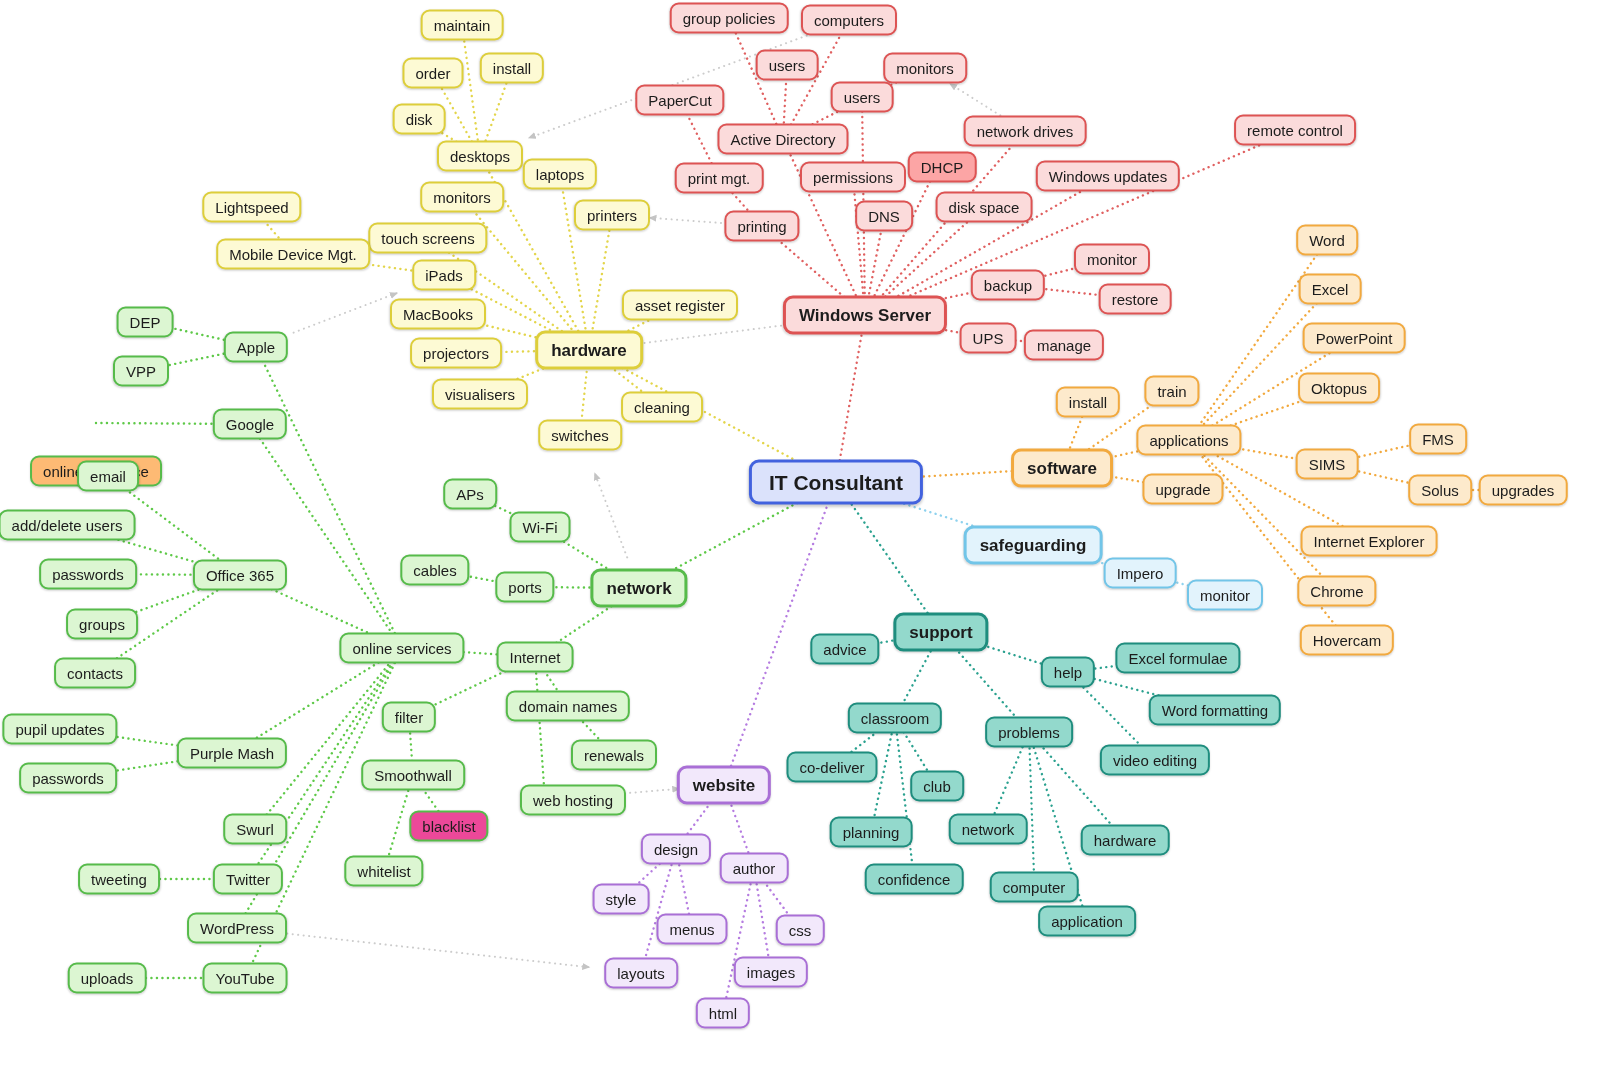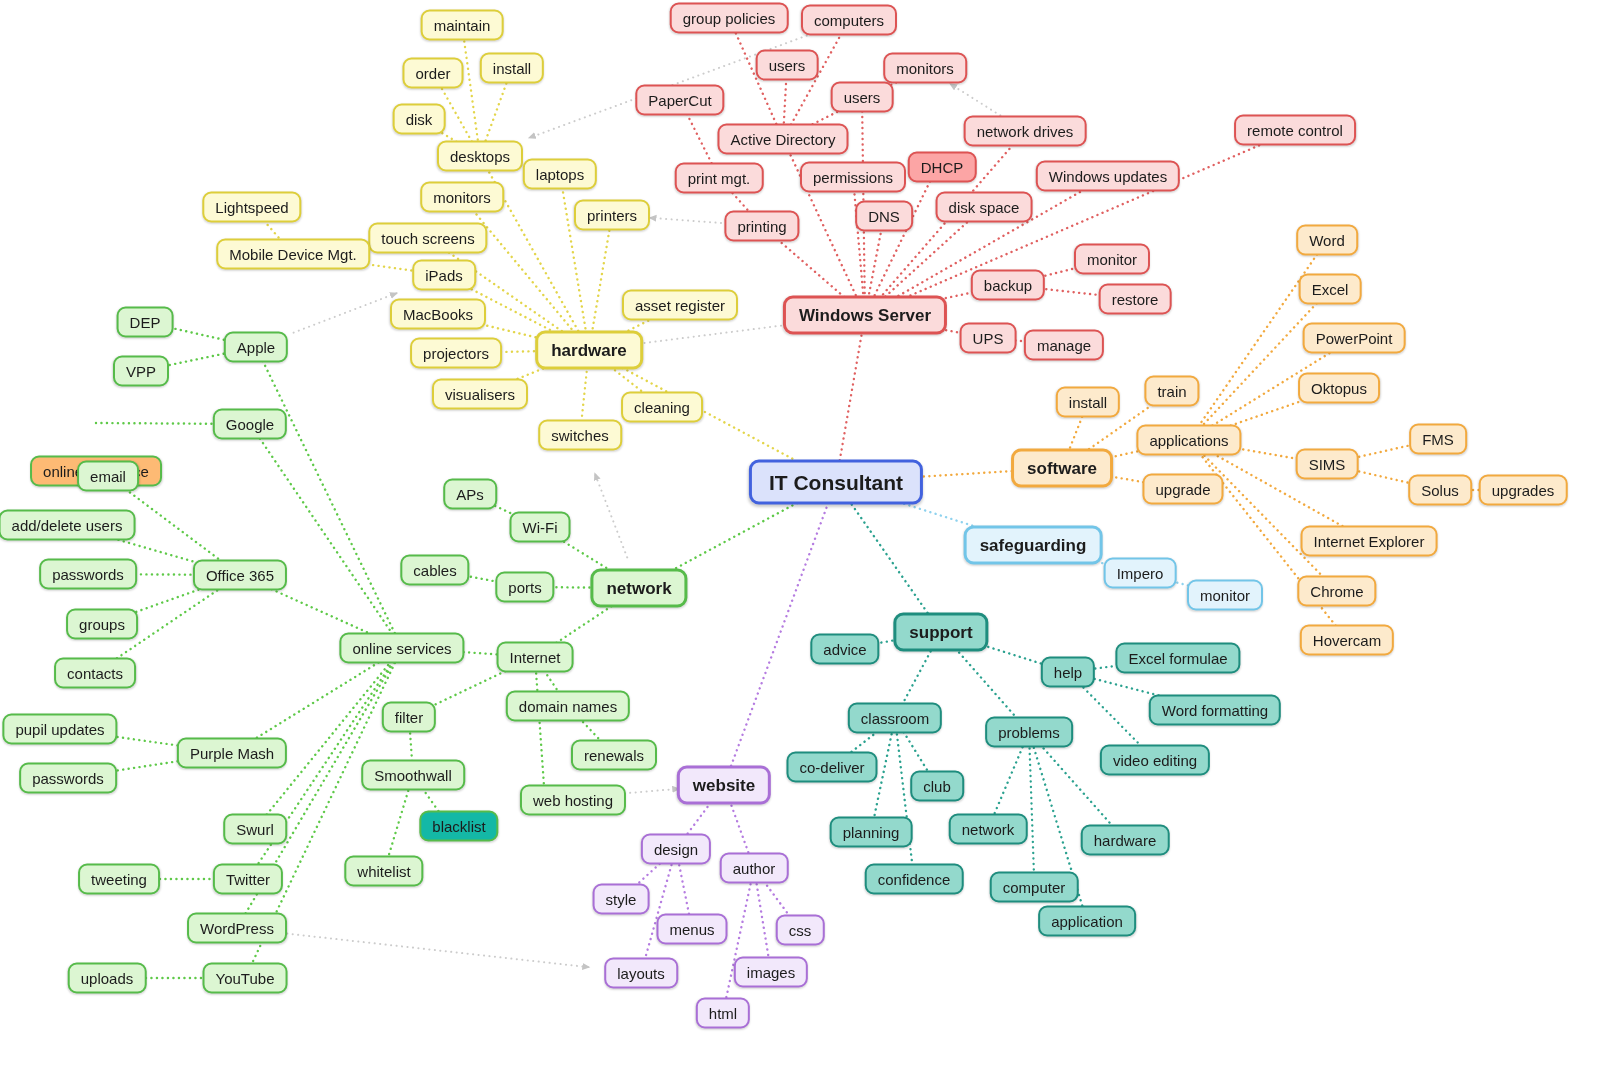--- a/index.html
+++ b/index.html
@@ -223,21 +223,21 @@
     <div class="node bold" style="left: 639px; top: 588px; background: rgb(220, 246, 210); border-color: rgb(86, 187, 74);">network</div>
     <div class="node" style="left: 470px; top: 494px; background: rgb(220, 246, 210); border-color: rgb(86, 187, 74);">APs</div>
     <div class="node" style="left: 540px; top: 527px; background: rgb(220, 246, 210); border-color: rgb(86, 187, 74);">Wi-Fi</div>
     <div class="node" style="left: 435px; top: 570px; background: rgb(220, 246, 210); border-color: rgb(86, 187, 74);">cables</div>
     <div class="node" style="left: 525px; top: 587px; background: rgb(220, 246, 210); border-color: rgb(86, 187, 74);">ports</div>
     <div class="node" style="left: 535px; top: 657px; background: rgb(220, 246, 210); border-color: rgb(86, 187, 74);">Internet</div>
     <div class="node" style="left: 409px; top: 717px; background: rgb(220, 246, 210); border-color: rgb(86, 187, 74);">filter</div>
     <div class="node" style="left: 568px; top: 706px; background: rgb(220, 246, 210); border-color: rgb(86, 187, 74);">domain names</div>
     <div class="node" style="left: 614px; top: 755px; background: rgb(220, 246, 210); border-color: rgb(86, 187, 74);">renewals</div>
     <div class="node" style="left: 413px; top: 775px; background: rgb(220, 246, 210); border-color: rgb(86, 187, 74);">Smoothwall</div>
-    <div class="node" style="left: 459px; top: 826px; background: #14b8a6; border-color: rgb(86, 187, 74);">blacklist</div>
+    <div class="node" style="left: 449px; top: 826px; background: #ec4899; border-color: rgb(86, 187, 74);">blacklist</div>
     <div class="node" style="left: 545px; top: 800px; background: rgb(220, 246, 210); border-color: rgb(86, 187, 74); margin-left: 28px;">web hosting</div>
     <div class="node" style="left: 384px; top: 871px; background: rgb(220, 246, 210); border-color: rgb(86, 187, 74);">whitelist</div>
     <div class="node" style="left: 402px; top: 648px; background: rgb(220, 246, 210); border-color: rgb(86, 187, 74);">online services</div>
     <div class="node" style="left: 256px; top: 347px; background: rgb(220, 246, 210); border-color: rgb(86, 187, 74);">Apple</div>
     <div class="node" style="left: 145px; top: 322px; background: rgb(220, 246, 210); border-color: rgb(86, 187, 74);">DEP</div>
     <div class="node" style="left: 141px; top: 371px; background: rgb(220, 246, 210); border-color: rgb(86, 187, 74);">VPP</div>
     <div class="node" style="left: 250px; top: 424px; background: rgb(220, 246, 210); border-color: rgb(86, 187, 74);">Google</div>
     <div class="node" style="left: 96px; top: 423px; background: #fdba74; border-color: rgb(86, 187, 74); margin-top: 48px;">online presence</div>
     <div class="node" style="left: 240px; top: 575px; background: rgb(220, 246, 210); border-color: rgb(86, 187, 74);">Office 365</div>
     <div class="node" style="left: 108px; top: 476px; background: rgb(220, 246, 210); border-color: rgb(86, 187, 74);">email</div>

